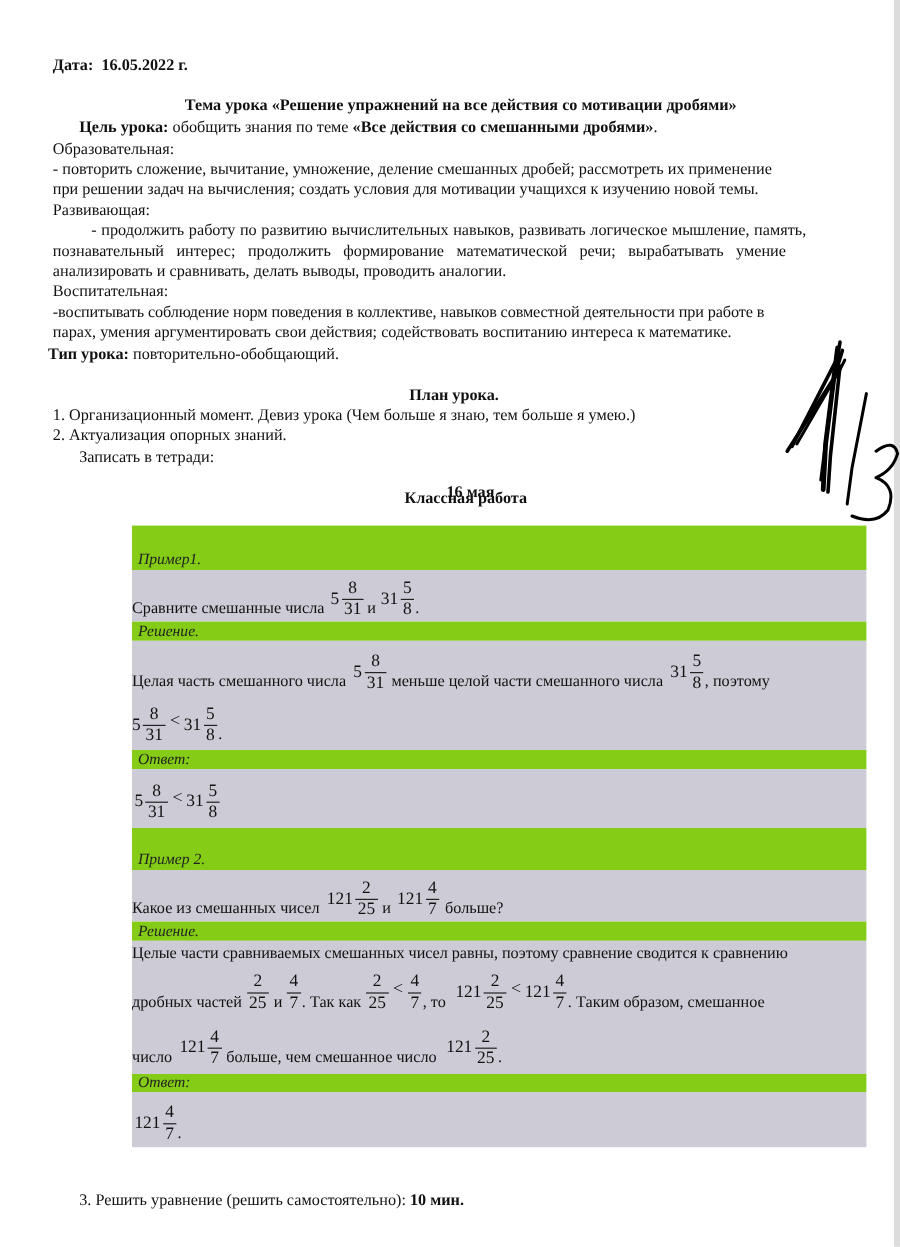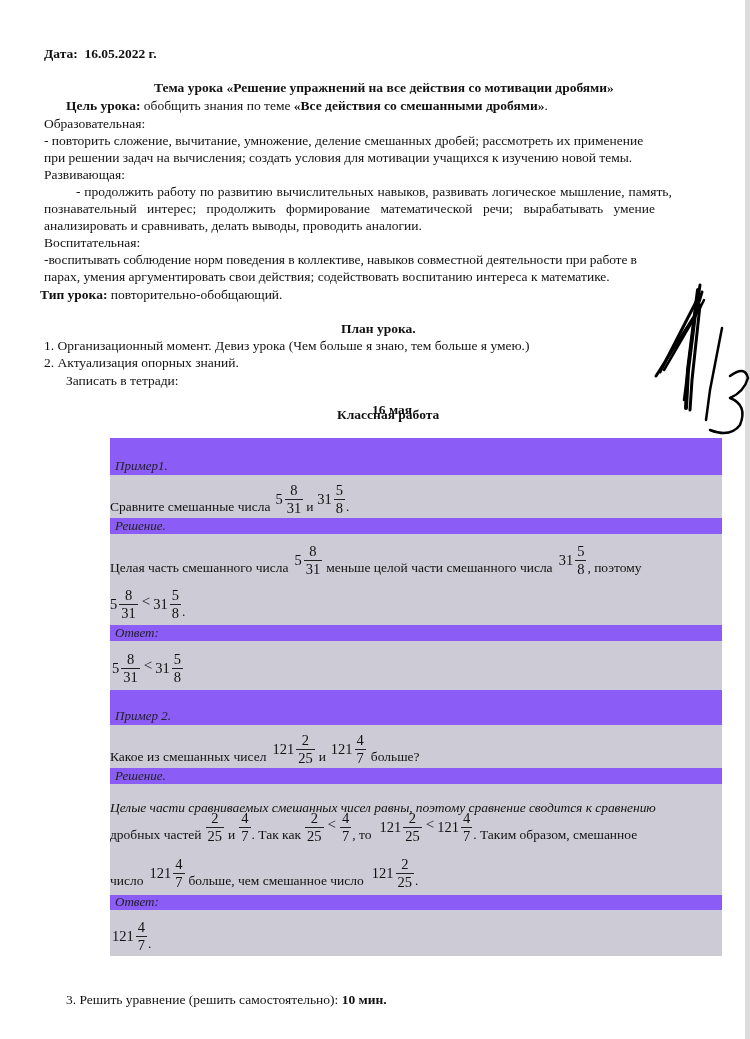--- a/index.html
+++ b/index.html
@@ -13,21 +13,21 @@
     position: absolute; top: 0; right: 0; width: 5px; height: 1039px;
     background: #dcdcdc;
   }
   .abs { position: absolute; white-space: nowrap; }
   .b { font-weight: bold; }
   .i { }
 
   
   .tbl { position: absolute; left: 110px; width: 612px; }
   .row { position: absolute; left: 0; width: 612px; }
-  .row.light { background: #8b5cf6; }
+  .row.light { background: #84cc16; }
   .row.gray { background: #cdccd6; }
   .row .cell-label { position: absolute; left: 5px; font-style: italic; font-size: 13px; color: #222; }
 
   
   .mixed { display: inline-flex; align-items: center; vertical-align: middle; font-size: 14.5px; }
   .whole { margin-right: 1px; }
   .frac { display: inline-flex; flex-direction: column; align-items: center; line-height: 17px; margin: 0 1px; }
   .frac .num { padding: 0 2px; }
   .frac .den { border-top: 1px solid #222; padding: 0 2px; }
   .lt { margin: 0 3px; font-size: 15px; }
@@ -209,21 +209,21 @@
       </span>
       <span class="txt" style="margin:0 0 2px 4px;">больше?</span>
     </div>
   </div>
 
   <div class="row light" style="top:330px; height:16px;">
     <span class="cell-label" style="top:0;">Решение.</span>
   </div>
 
   <div class="row gray" style="top:346px; height:111px;">
-    <div class="abs txt" style="left:0; top:16px; letter-spacing:-0.05px;font-style:italic;">Целые части сравниваемых смешанных чисел равны, поэтому сравнение сводится к сравнению</div>
+    <div class="abs txt" style="left:0; top:2px; letter-spacing:-0.05px;">Целые части сравниваемых смешанных чисел равны, поэтому сравнение сводится к сравнению</div>
     <div class="mathline" style="left:0; top:19px; height:42px;">
       <span class="txt" style="margin-bottom:2px;">дробных частей</span>
       <span class="frac" style="margin-left:4px; font-size:14.5px;">
           <span class="num">2</span>
           <span class="den">25</span>
         </span>
       <span class="txt" style="margin:0 3px 2px 3px;">и</span>
       <span class="frac" style="font-size:14.5px;">
           <span class="num">4</span>
           <span class="den">7</span>

